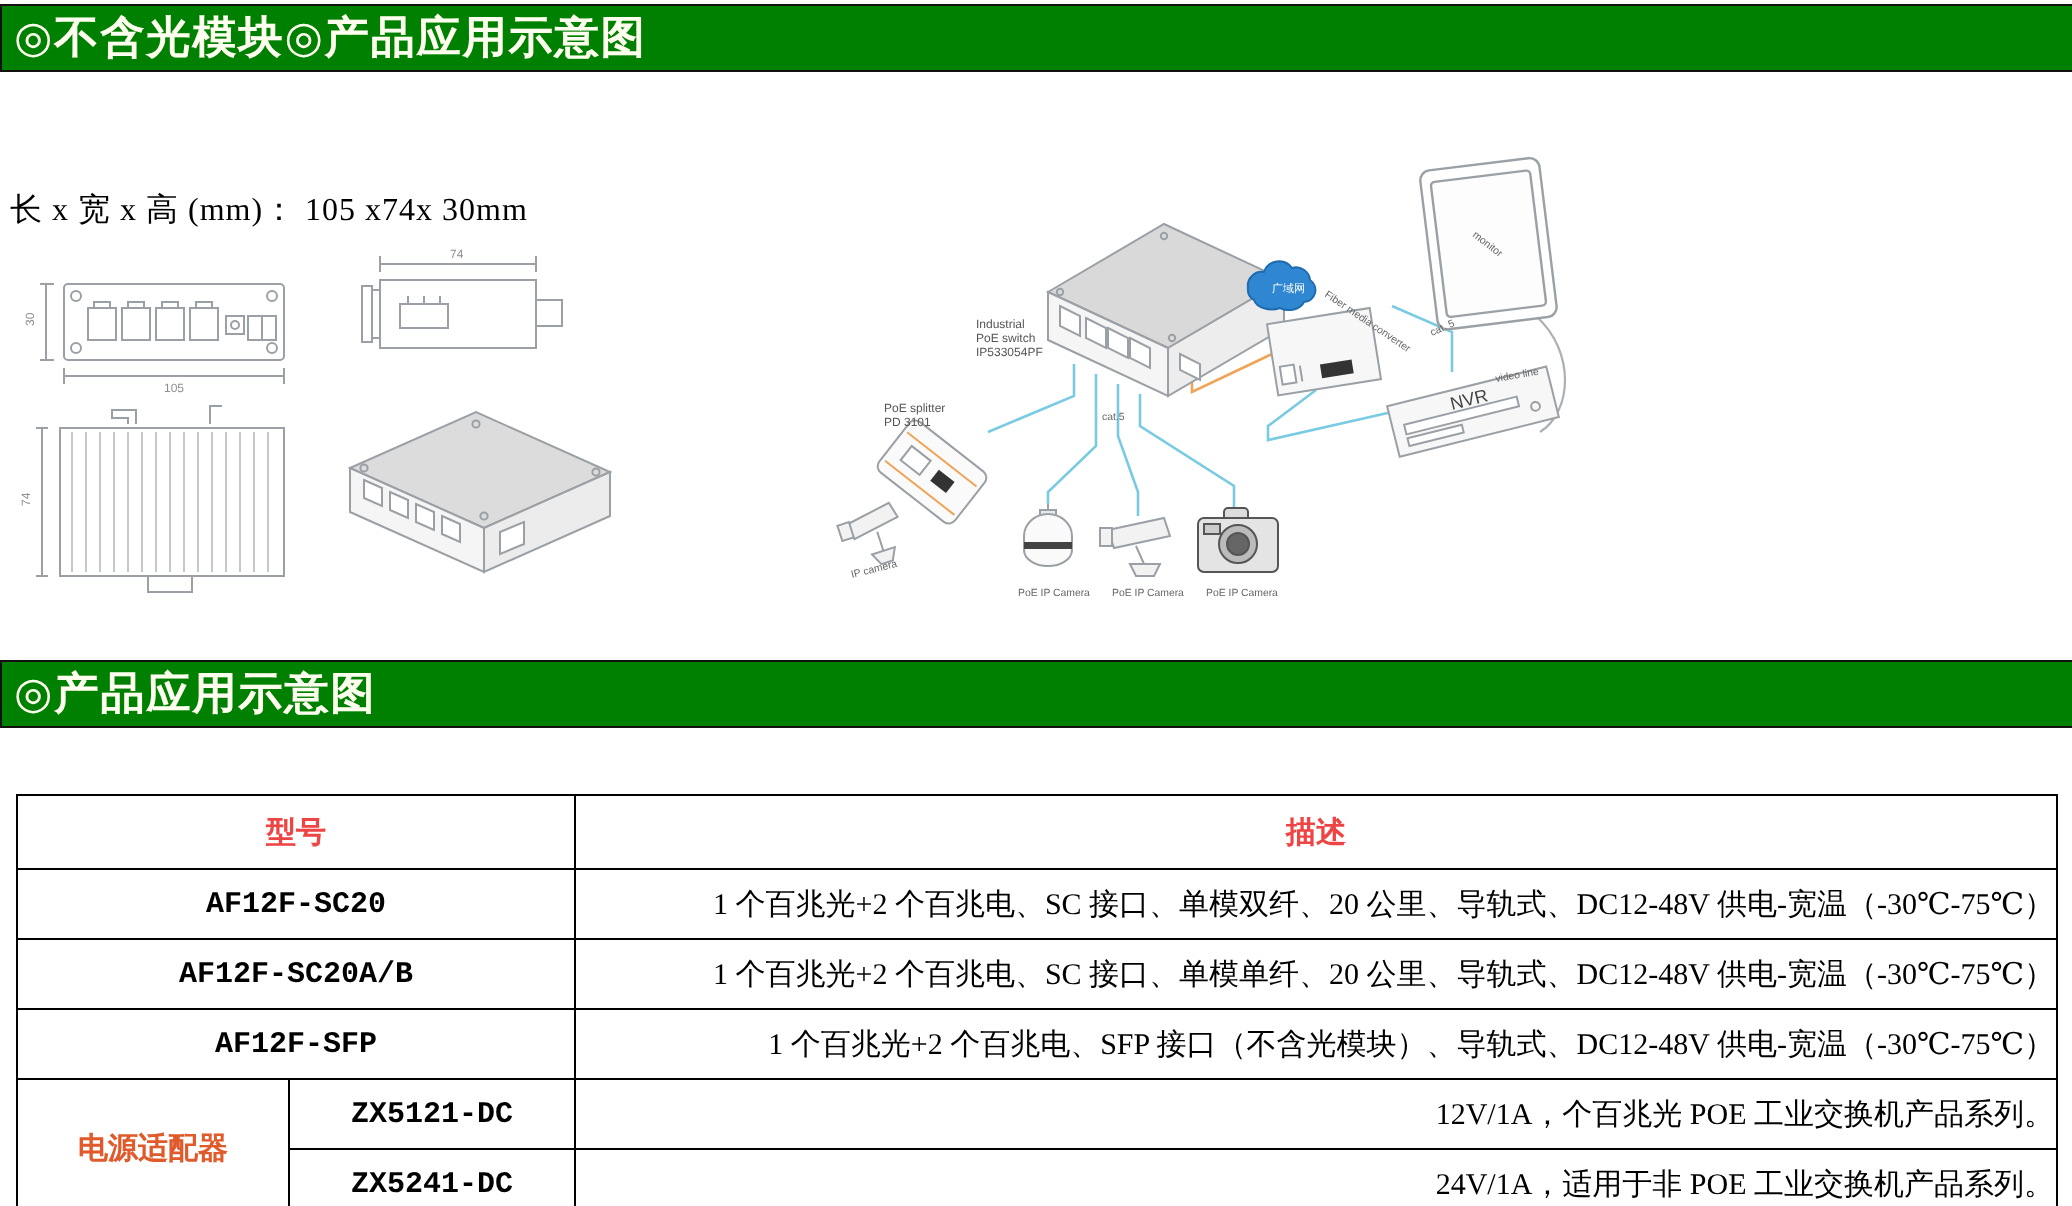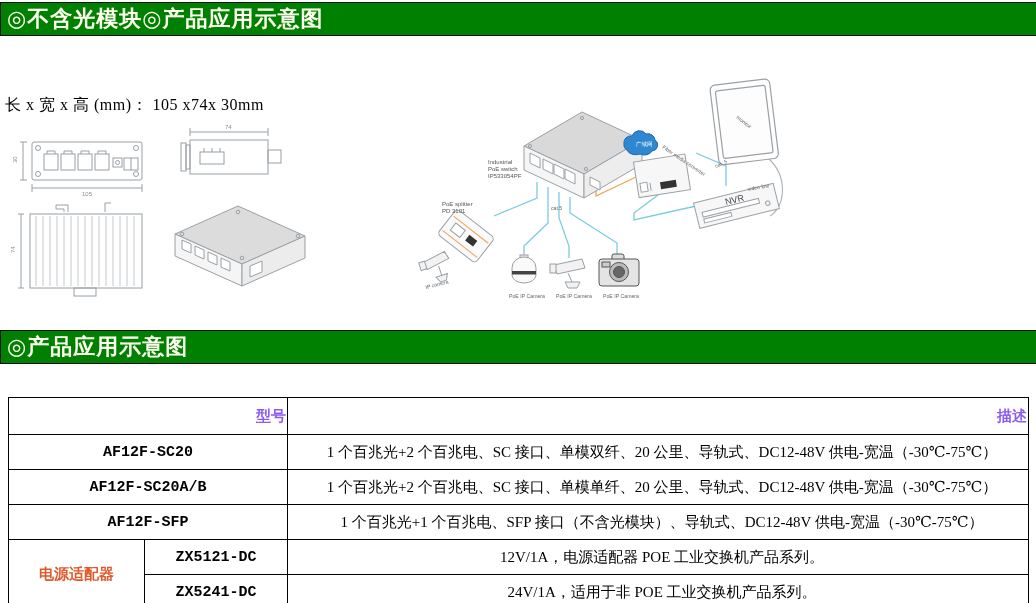--- a/index.html
+++ b/index.html
@@ -23,24 +23,24 @@
   #diagram-svg{position:absolute;left:396px;top:58px;}
   #order-table{
     position:absolute;left:8px;top:397px;width:1020px;
     border-collapse:collapse;table-layout:fixed;
   }
   #order-table td{
     border:1.5px solid #000;font-size:15px;vertical-align:middle;
     height:32px;overflow:hidden;white-space:nowrap;
   }
   #order-table tr.hdr td{height:34px;}
-  .th-cell{color:#8b5cf6;font-weight:bold;text-align:right;font-size:16px;}
+  .th-cell{color:#ef4444;font-weight:bold;text-align:center;font-size:16px;}
   .model-cell{font-weight:bold;text-align:center;font-family:"Liberation Mono","DejaVu Sans Mono",monospace;font-size:14px;}
   .adapter-cell{color:#e05a2b;font-weight:bold;text-align:center;font-size:16px;}
-  .desc-cell{text-align:center;padding-left:9px;}
+  .desc-cell{text-align:right;padding-left:9px;}
   svg text{font-family:"Liberation Sans","DejaVu Sans",sans-serif;}
   .dim-t{fill:#8a8f94;font-size:6px;}
   .lbl{fill:#555;font-size:6px;}
   .lbl-s{fill:#666;font-size:5.2px;}
 </style>
 </head>
 <body>
 
 <div class="section-bar" id="bar1">
   <span>◎不含光模块◎产品应用示意图</span>
@@ -260,25 +260,25 @@
   <tr>
     <td colspan="2" class="model-cell">AF12F-SC20</td>
     <td class="desc-cell">1 个百兆光+2 个百兆电、SC 接口、单模双纤、20 公里、导轨式、DC12-48V 供电-宽温（-30℃-75℃）</td>
   </tr>
   <tr>
     <td colspan="2" class="model-cell">AF12F-SC20A/B</td>
     <td class="desc-cell">1 个百兆光+2 个百兆电、SC 接口、单模单纤、20 公里、导轨式、DC12-48V 供电-宽温（-30℃-75℃）</td>
   </tr>
   <tr>
     <td colspan="2" class="model-cell">AF12F-SFP</td>
-    <td class="desc-cell">1 个百兆光+1 个百兆电、SFP 接口（不含光模块）、导轨式、DC12-48V 供电-宽温（-30℃-75℃）</td>
+    <td class="desc-cell">1 个百兆光+2 个百兆电、SFP 接口（不含光模块）、导轨式、DC12-48V 供电-宽温（-30℃-75℃）</td>
   </tr>
   <tr>
     <td rowspan="2" class="adapter-cell">电源适配器</td>
     <td class="model-cell">ZX5121-DC</td>
-    <td class="desc-cell">12V/1A，电源适配器 POE 工业交换机产品系列。</td>
+    <td class="desc-cell">12V/1A，个百兆光 POE 工业交换机产品系列。</td>
   </tr>
   <tr>
     <td class="model-cell">ZX5241-DC</td>
     <td class="desc-cell">24V/1A，适用于非 POE 工业交换机产品系列。</td>
   </tr>
 </tbody>
   </table>
 
 </body></html>

